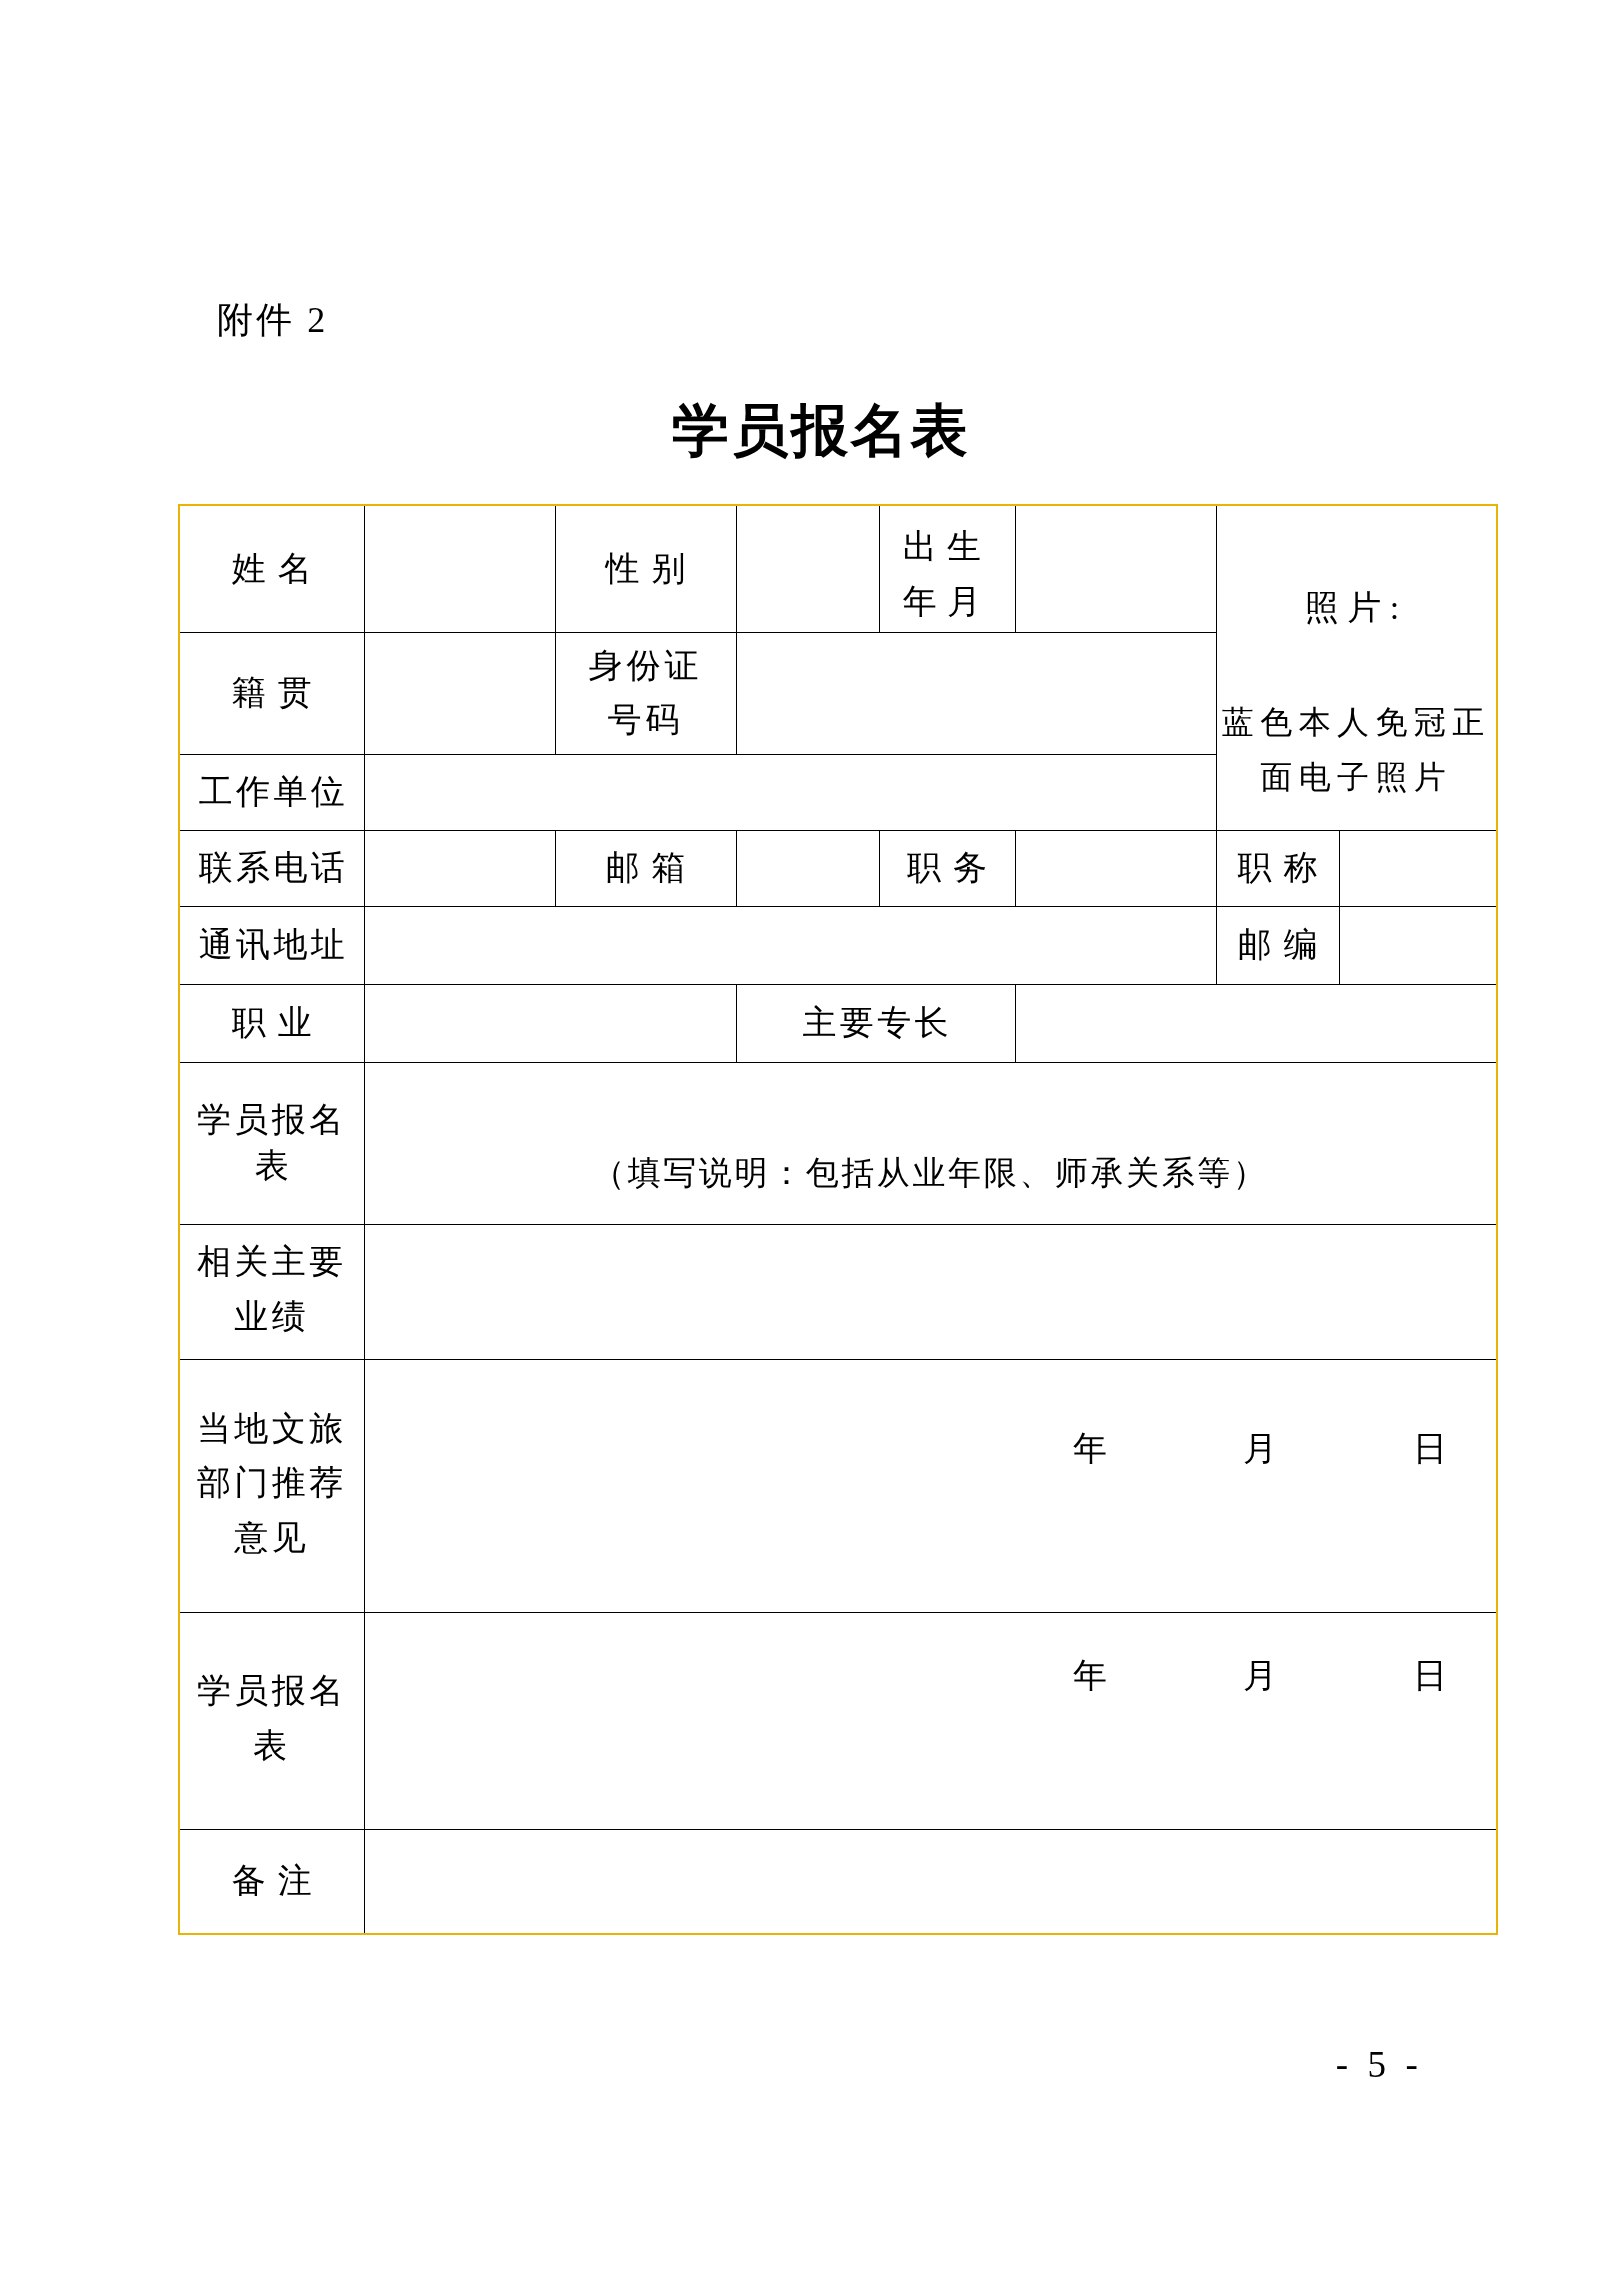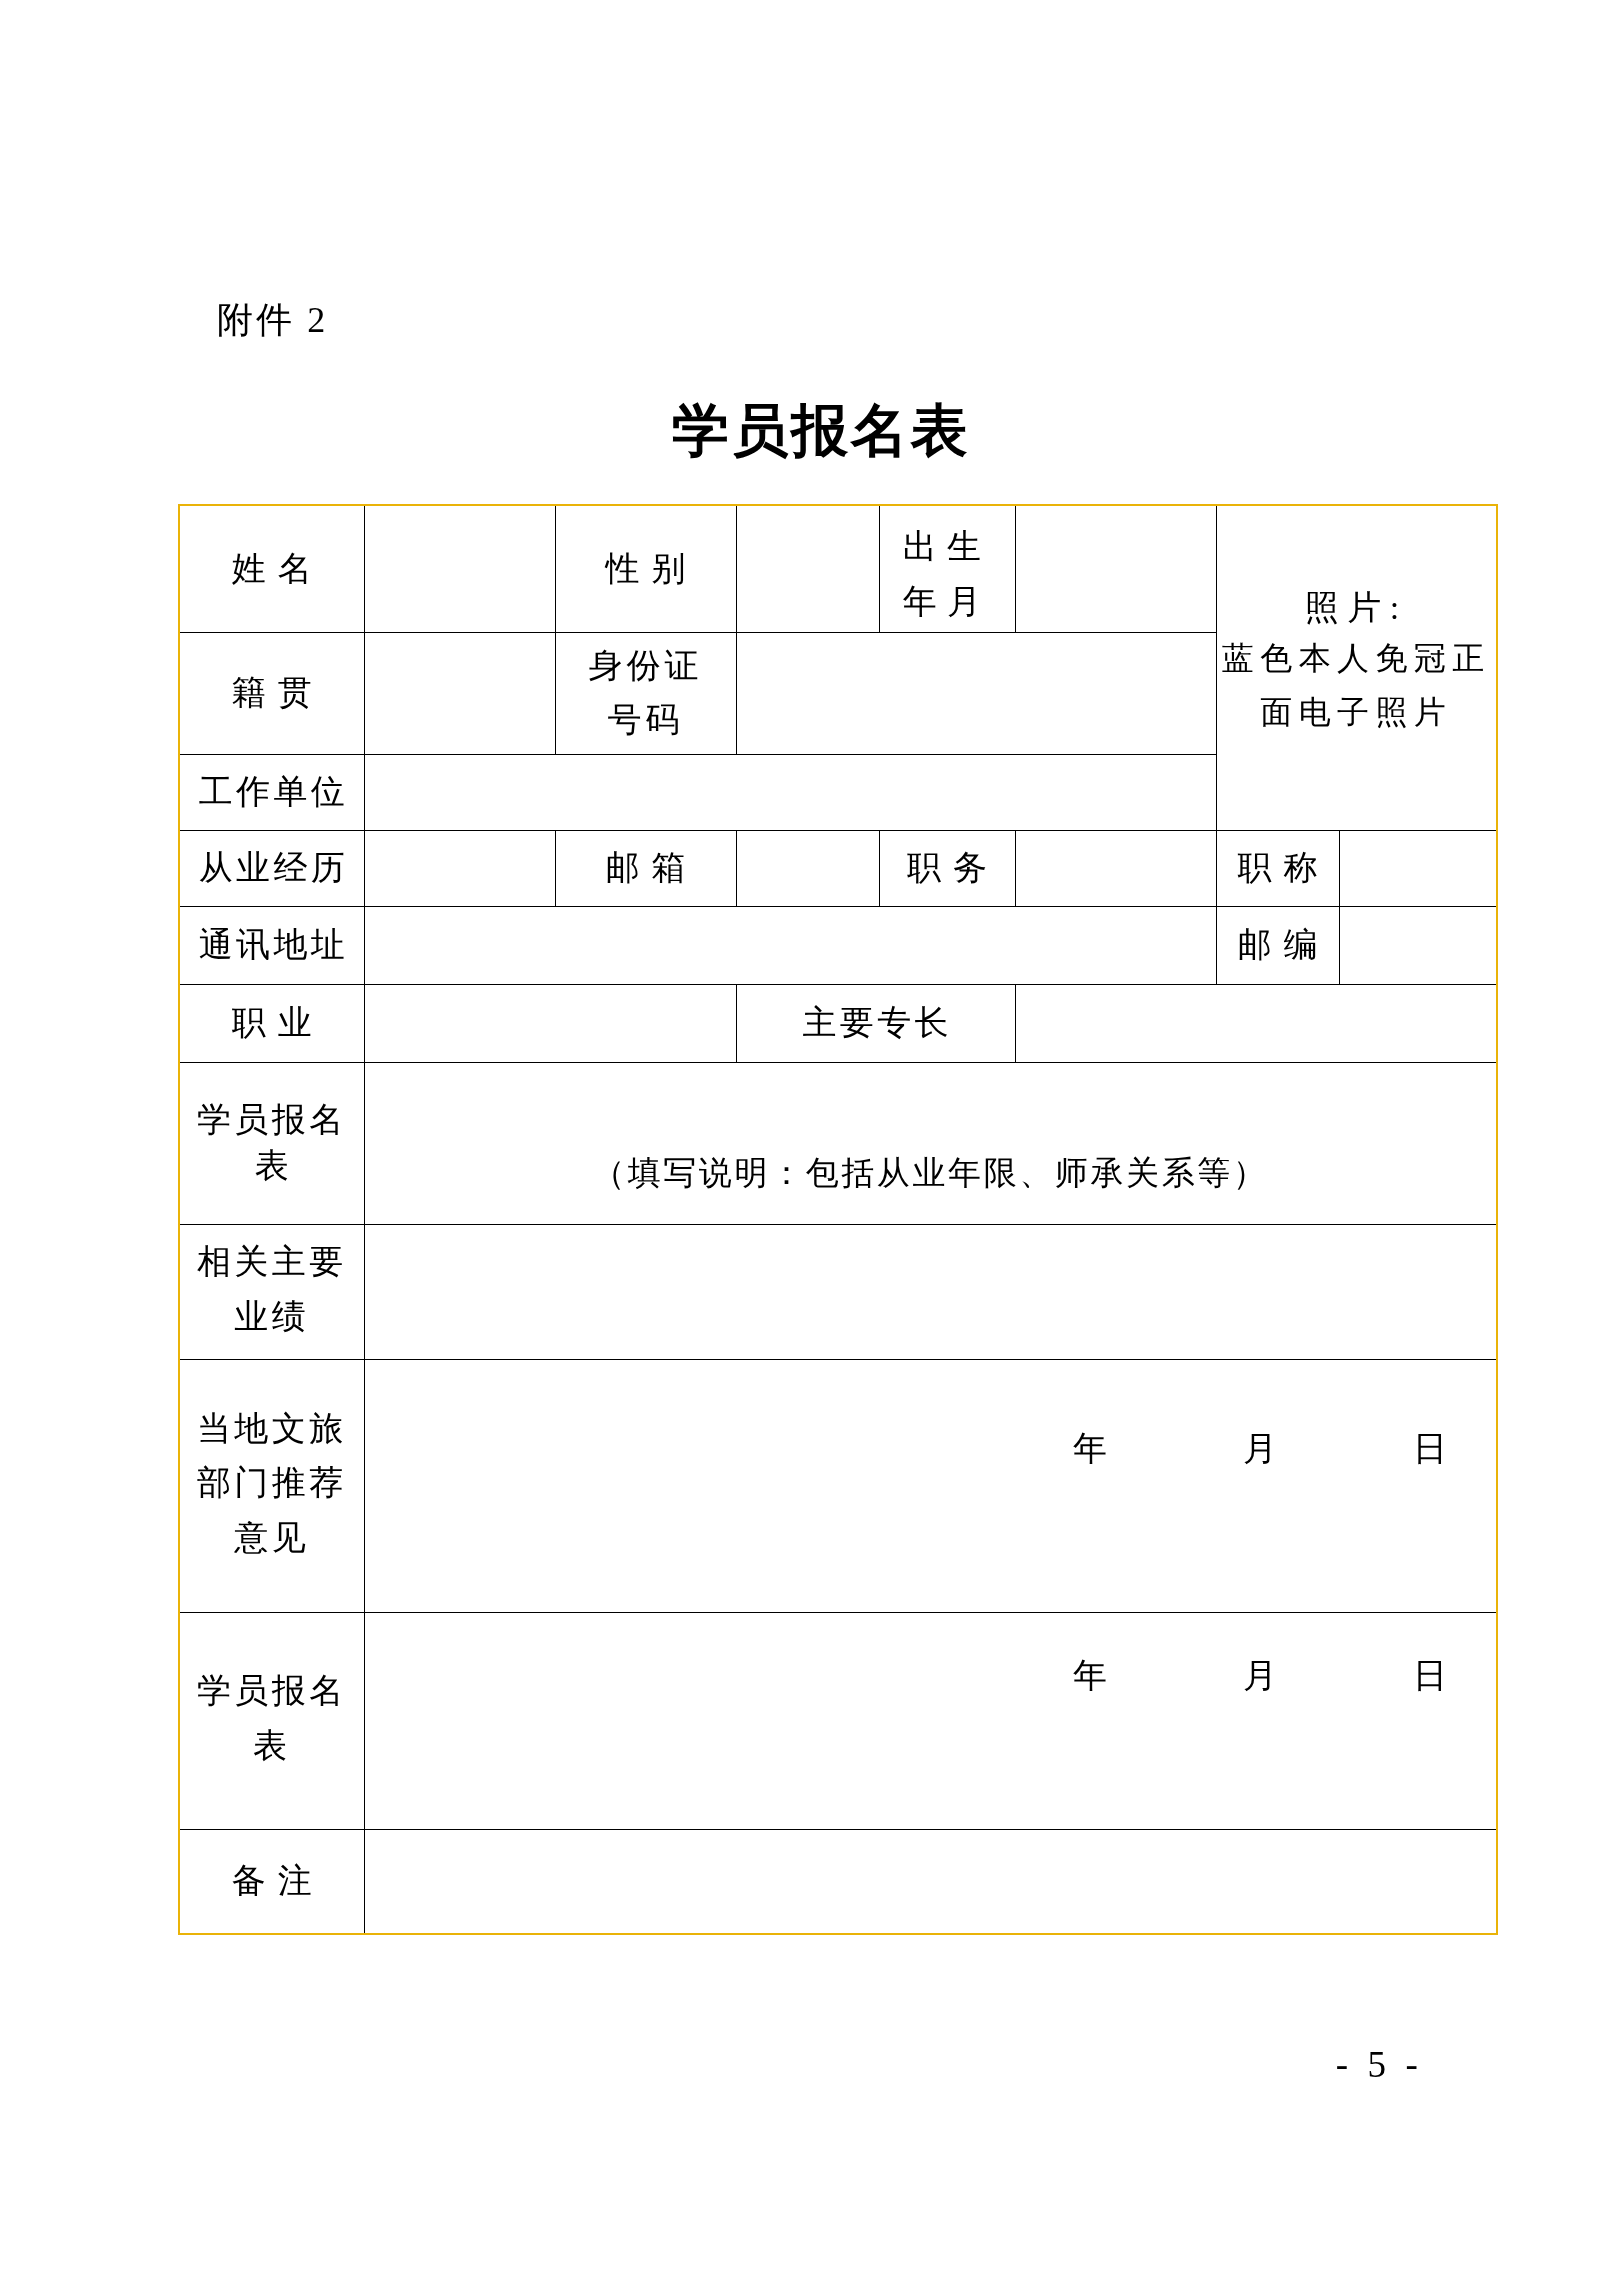--- a/index.html
+++ b/index.html
@@ -30,21 +30,21 @@
   .sp2 { letter-spacing:0.35em; margin-right:-0.35em; }   
   .sp4 { letter-spacing:0.10em; margin-right:-0.10em; }   
   
   .wrap { display:inline-block; word-break:break-all; line-height:1.6; vertical-align:middle; }
   .w2 { width:2.75em; letter-spacing:0.30em;margin-top:12px; }  
   .w3 { width:3.50em; letter-spacing:0.12em; }  
   .w4 { width:4.50em; letter-spacing:0.10em;font-family:Liberation Mono, monospace; }  
   
   .photo-inner {
     height:318px; box-sizing:border-box;
-    display:flex; flex-direction:column; align-items:center; 
+    display:flex; flex-direction:column; align-items:center; justify-content:space-between;
     padding:76px 2px 22.5px;
   }
   .photo-caption { font-size:34px; letter-spacing:0.25em; }
   .photo-note {
     font-size:32px; letter-spacing:0.2em; line-height:1.7;
     word-break:break-all; padding:0 3.1px;
   }
   
   .note-text { display:inline-block; transform:translateY(30px); font-size:33px; letter-spacing:2.6px; }
   
@@ -100,21 +100,21 @@
     <td><span class="wrap w3">身份证号码</span></td>
     <td colspan="3"></td>
   </tr>
 
   <tr style="height:76px">
     <td><span class="sp4">工作单位</span></td>
     <td colspan="5"></td>
   </tr>
 
   <tr style="height:76px">
-    <td><span class="sp4">从业经历</span></td>
+    <td><span class="sp4">联系电话</span></td>
     <td></td>
     <td><span class="sp2">邮箱</span></td>
     <td></td>
     <td><span class="sp2">职务</span></td>
     <td></td>
     <td><span class="sp2">职称</span></td>
     <td></td>
   </tr>
 
   <tr style="height:78px">

